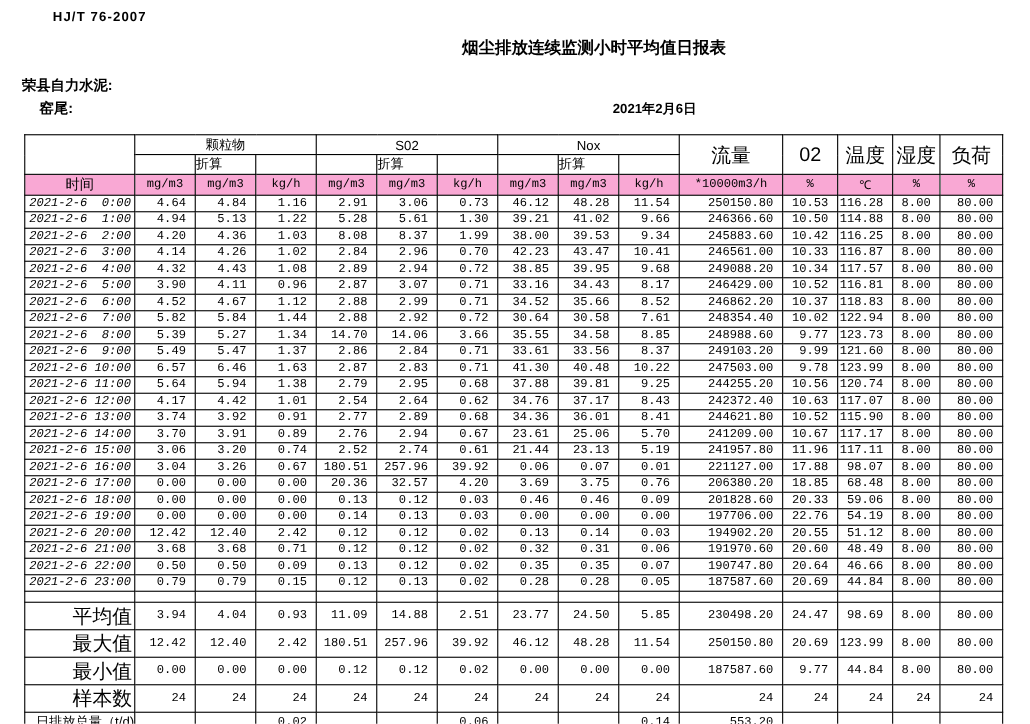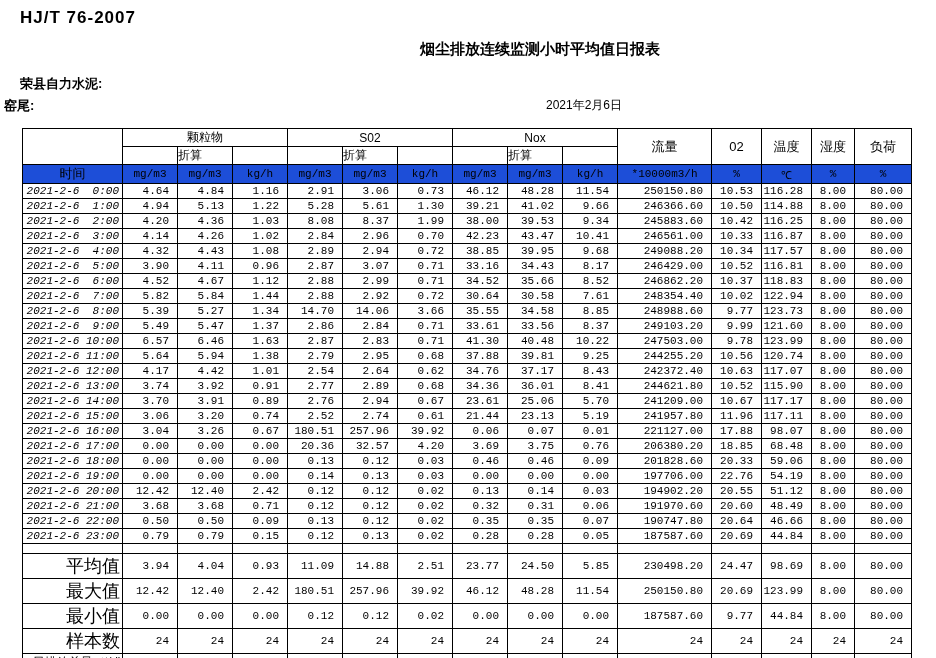--- a/index.html
+++ b/index.html
@@ -1,34 +1,34 @@
 <!DOCTYPE html>
 <html><head>
 <meta charset="utf-8">
 <style>
   html,body{margin:0;padding:0;}
   body{
     width:936px;height:658px;background:#ffffff;color:#000;
     font-family:"Liberation Sans", sans-serif;
     position:relative;overflow:hidden;
   }
-  .std{font-weight:bold;font-size:17px;padding:8px 0 0 20px;letter-spacing:1px;}
+  .std{font-weight:bold;font-size:12px;padding:8px 0 0 20px;letter-spacing:1px;margin-left:28px;}
   .title{font-weight:bold;font-size:15px;width:660px;text-align:right;margin-top:12px;}
   .company{font-weight:bold;font-size:13px;margin:16px 0 0 20px;}
-  .loc-row{position:relative;margin:3px 0 0 4px;height:16px;}
+  .loc-row{position:relative;margin:3px 0 0 36px;height:16px;}
   .loc{font-weight:bold;font-size:13px;}
-  .date{position:absolute;left:542px;top:1px;font-size:12px;font-weight:normal;}
+  .date{position:absolute;left:521px;top:1px;font-size:12px;font-weight:bold;}
 
   table{border-collapse:collapse;table-layout:fixed;margin:16px 0 0 22px;width:889px;}
   td{border:1px solid #000;overflow:hidden;white-space:pre;padding:0;vertical-align:middle;}
   .h1 td{height:14px;font-size:12px;text-align:center;}
-  .h1 td.big{font-size:13px;}
+  .h1 td.big{font-size:18px;}
   .h2 td{height:13px;font-size:12px;text-align:left;}
   .h3 td{
-    height:16px;background:#1d4ed8;text-align:center;font-size:11px;
+    height:16px;background:#f9a8d4;text-align:center;font-size:11px;
     font-family:"Liberation Mono", monospace;
   }
   .h3 td.time-head{font-size:13px;font-family:"Liberation Sans", sans-serif;}
   tbody td{
     height:14px;font-size:11px;text-align:right;padding-right:8px;
     font-family:"Liberation Mono", monospace;
   }
   tbody td.time-cell{padding-right:3px;font-style:italic;}
   tbody tr.spacer td{height:9px;}
   tbody td.sum-label{

